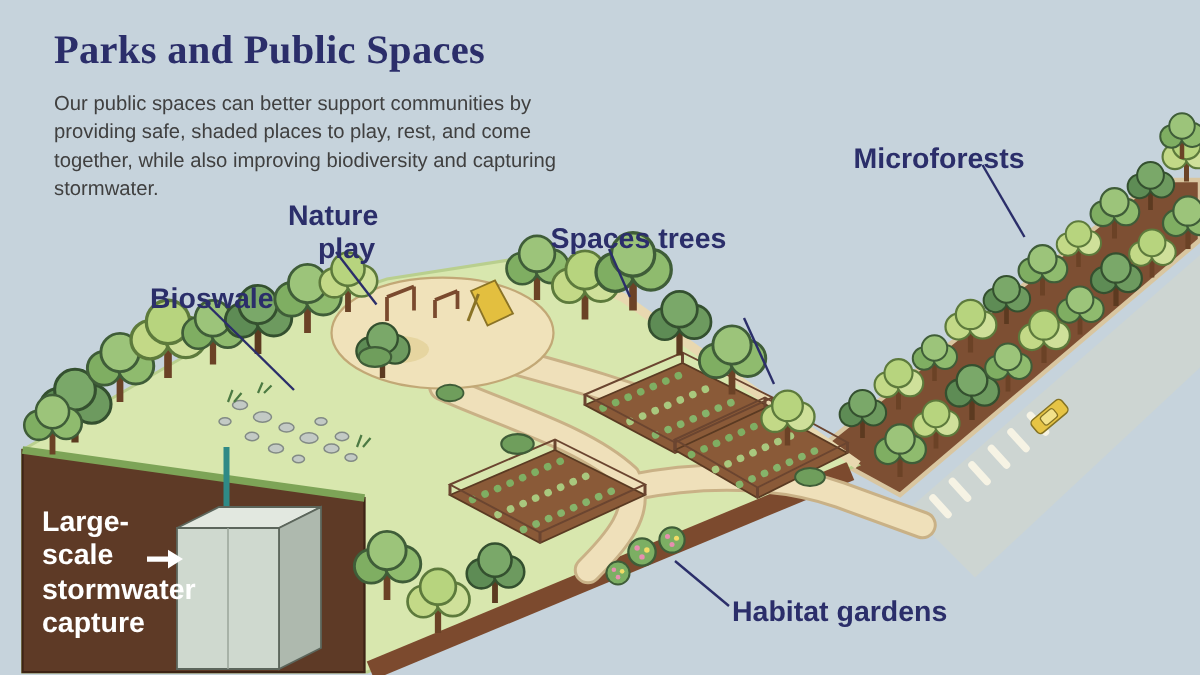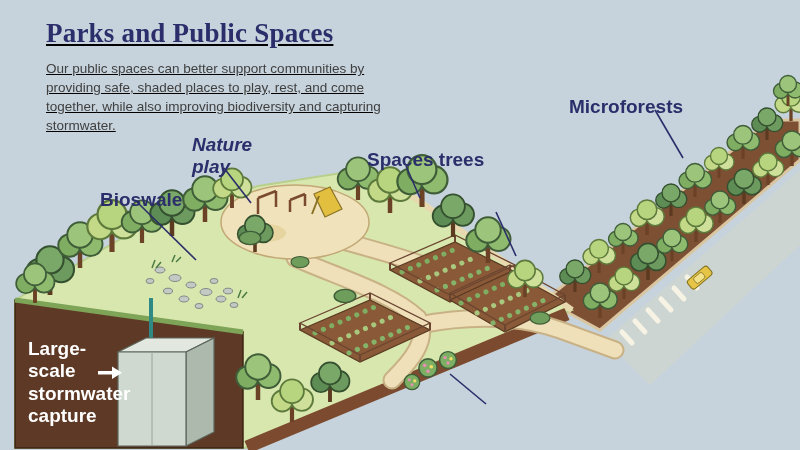--- a/index.html
+++ b/index.html
@@ -1,30 +1,30 @@
 <!DOCTYPE html>
 <html><head>
 <meta charset="utf-8">
 <style>
   html,body{margin:0;padding:0;background:#9fb0bc;}
   .stage{
     position:relative;width:800px;height:450px;overflow:hidden;
     background:#c6d3dc;font-family:"Liberation Sans",sans-serif;
   }
   svg.scene{position:absolute;left:0;top:0;}
-  .header{position:absolute;left:46px;top:18px;width:390px;text-decoration:underline;}
+  .header{position:absolute;left:36px;top:18px;width:390px;}
   .title{
     font-family:"Liberation Serif","DejaVu Serif",serif;
     font-weight:bold;font-size:27px;color:#2b2e6a;margin:0;letter-spacing:.2px;
   }
   .desc{margin:10px 0 0;font-size:13.5px;line-height:1.42;color:#404040;width:350px;}
   .label{
     position:absolute;font-weight:bold;font-size:19px;color:#2b2e6a;line-height:1.18;
   }
-  .label.center{text-align:left;font-style:italic;}
+  .label.center{text-align:right;}
   .label.white{color:#ffffff;}
 </style>
 </head>
 <body>
 
 <div class="stage">
 
   <svg class="scene" width="800" height="450" viewBox="0 0 800 450">
     <defs>
       <g id="treeM">
@@ -227,15 +227,16 @@
 
   <div class="header">
     <h1 class="title">Parks and Public Spaces</h1>
     <p class="desc">Our public spaces can better support communities by providing safe, shaded places to play, rest, and come together, while also improving biodiversity and capturing stormwater.</p>
   </div>
 
   <div class="label" style="left:100px;top:189px">Bioswale</div>
   <div class="label center" style="left:192px;top:134px;width:58px">Nature play</div>
   <div class="label" style="left:367px;top:149px">Spaces trees</div>
   <div class="label" style="left:569px;top:96px">Microforests</div>
+  <div class="label" style="left:488px;top:398px">Habitat gardens</div>
   <div class="label white" style="left:28px;top:338px;width:92px">Large-scale stormwater capture</div>
 
 </div>
 
 </body></html>

